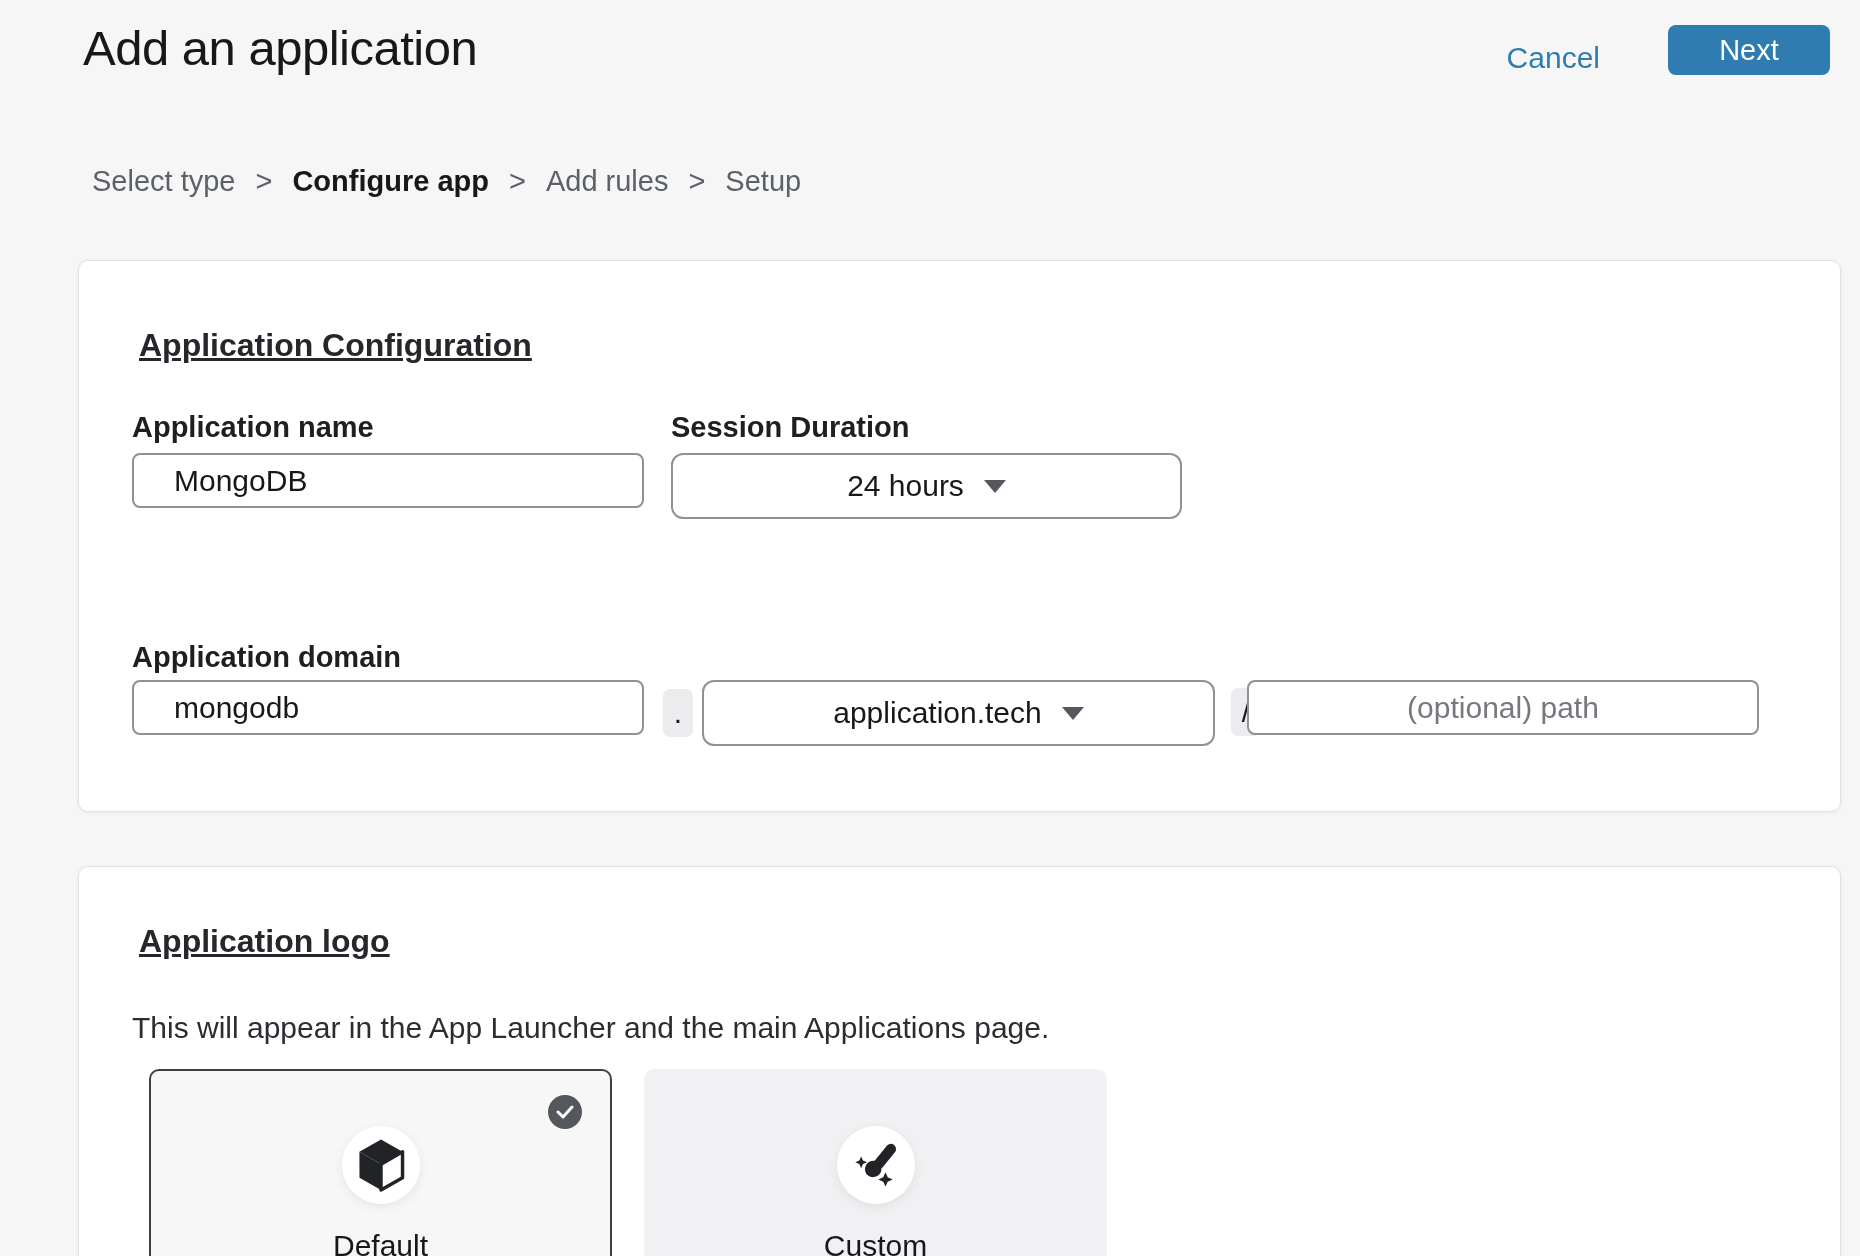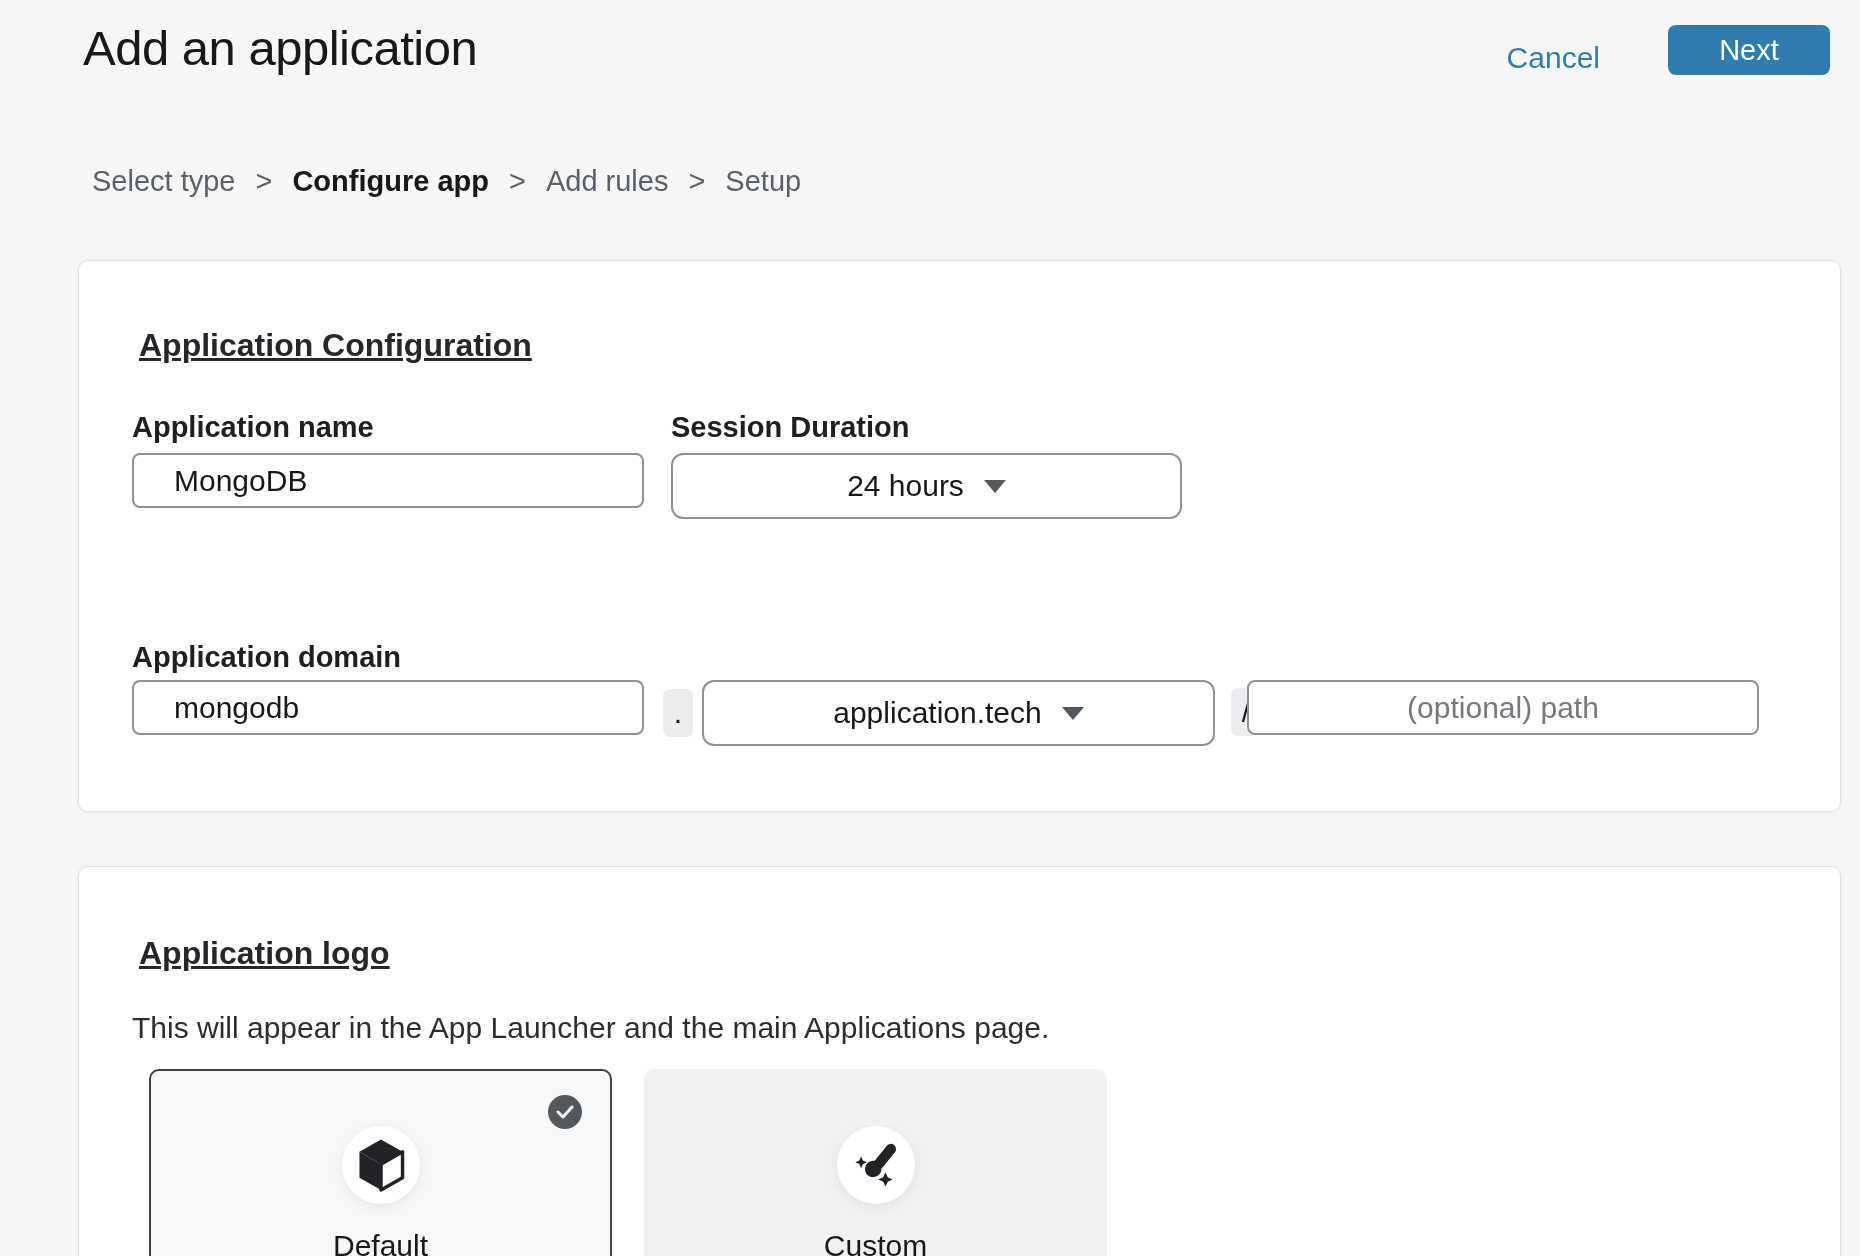--- a/index.html
+++ b/index.html
@@ -46,21 +46,21 @@
     box-shadow:0 1px 4px rgba(0,0,0,0.05);
   }
   .card-config{ top:260px; height:552px; }
   .card-logo{ top:866px; height:480px; }
 
   .card-heading{
     position:absolute; left:60px;
     font-size:32px; font-weight:700; color:#25272b;text-decoration:underline;
   }
   .card-config .card-heading{ top:66px; }
-  .card-logo  .card-heading{ top:56px;margin-top:12px; }
+  .card-logo  .card-heading{ top:56px; }
 
   .field-label{
     position:absolute; font-size:29px; font-weight:700; color:#1d1f22;
   }
 
   .text-input{
     position:absolute; height:55px; width:512px;
     border:2px solid #909095; border-radius:8px; background:#fff;
     font-size:30px; font-family:inherit; color:#17181a; padding:0 40px;
     outline:none;

